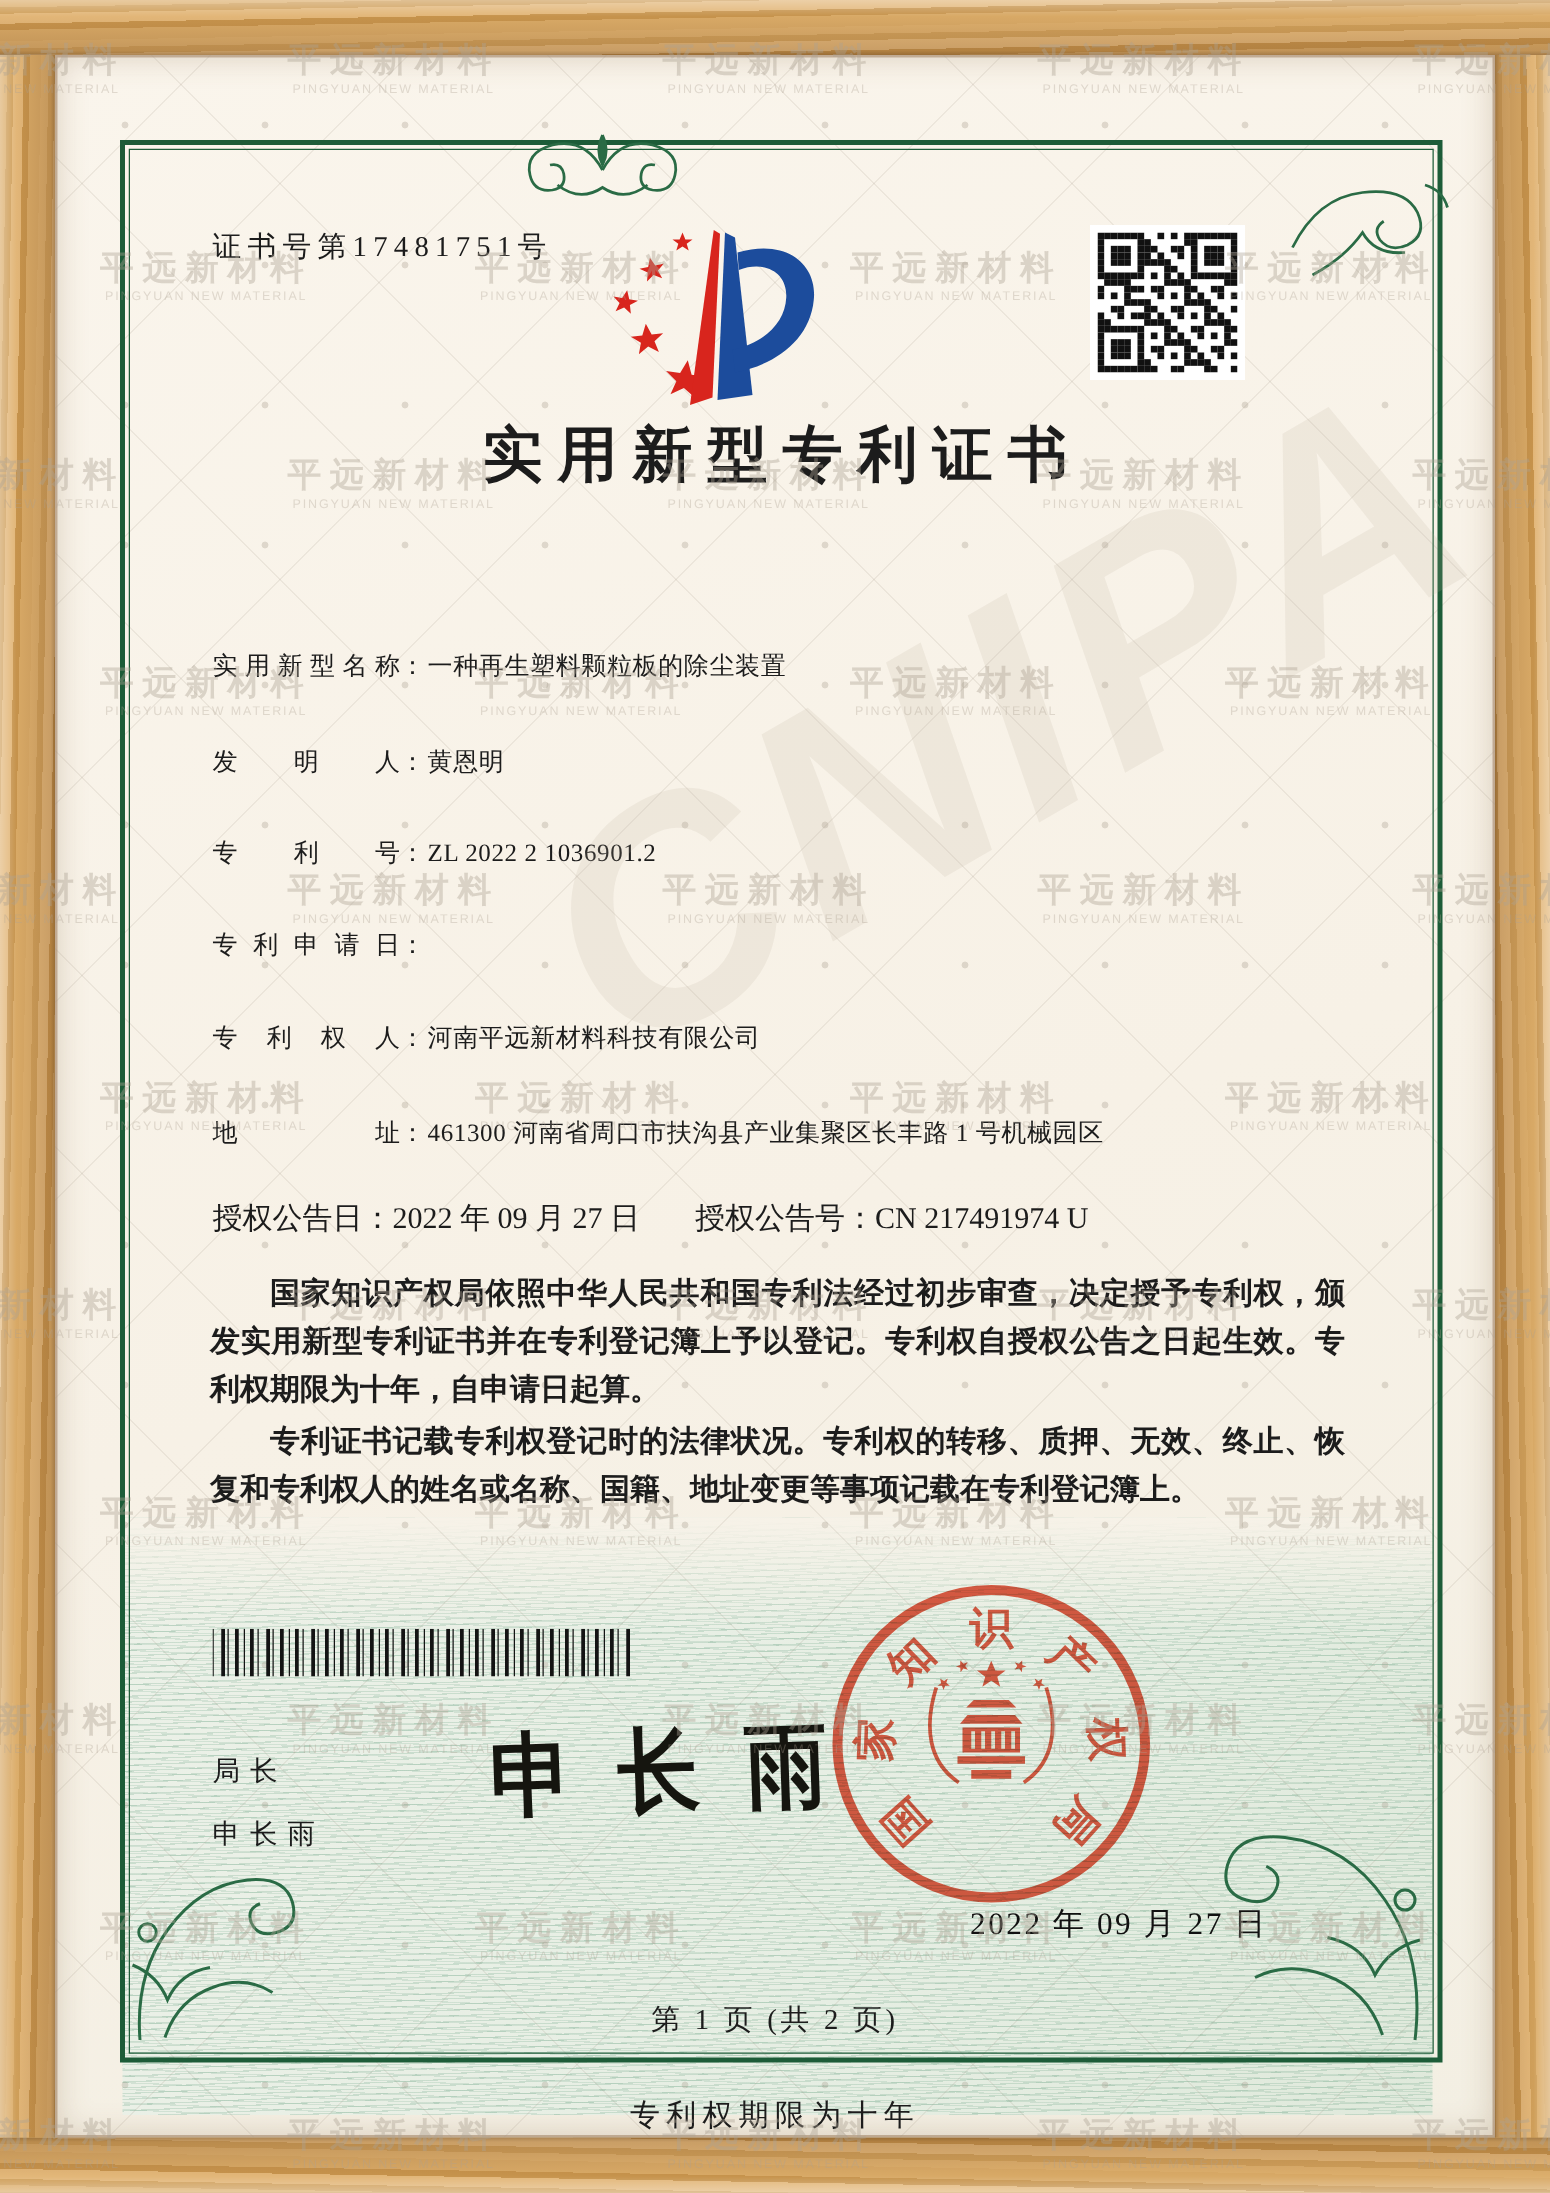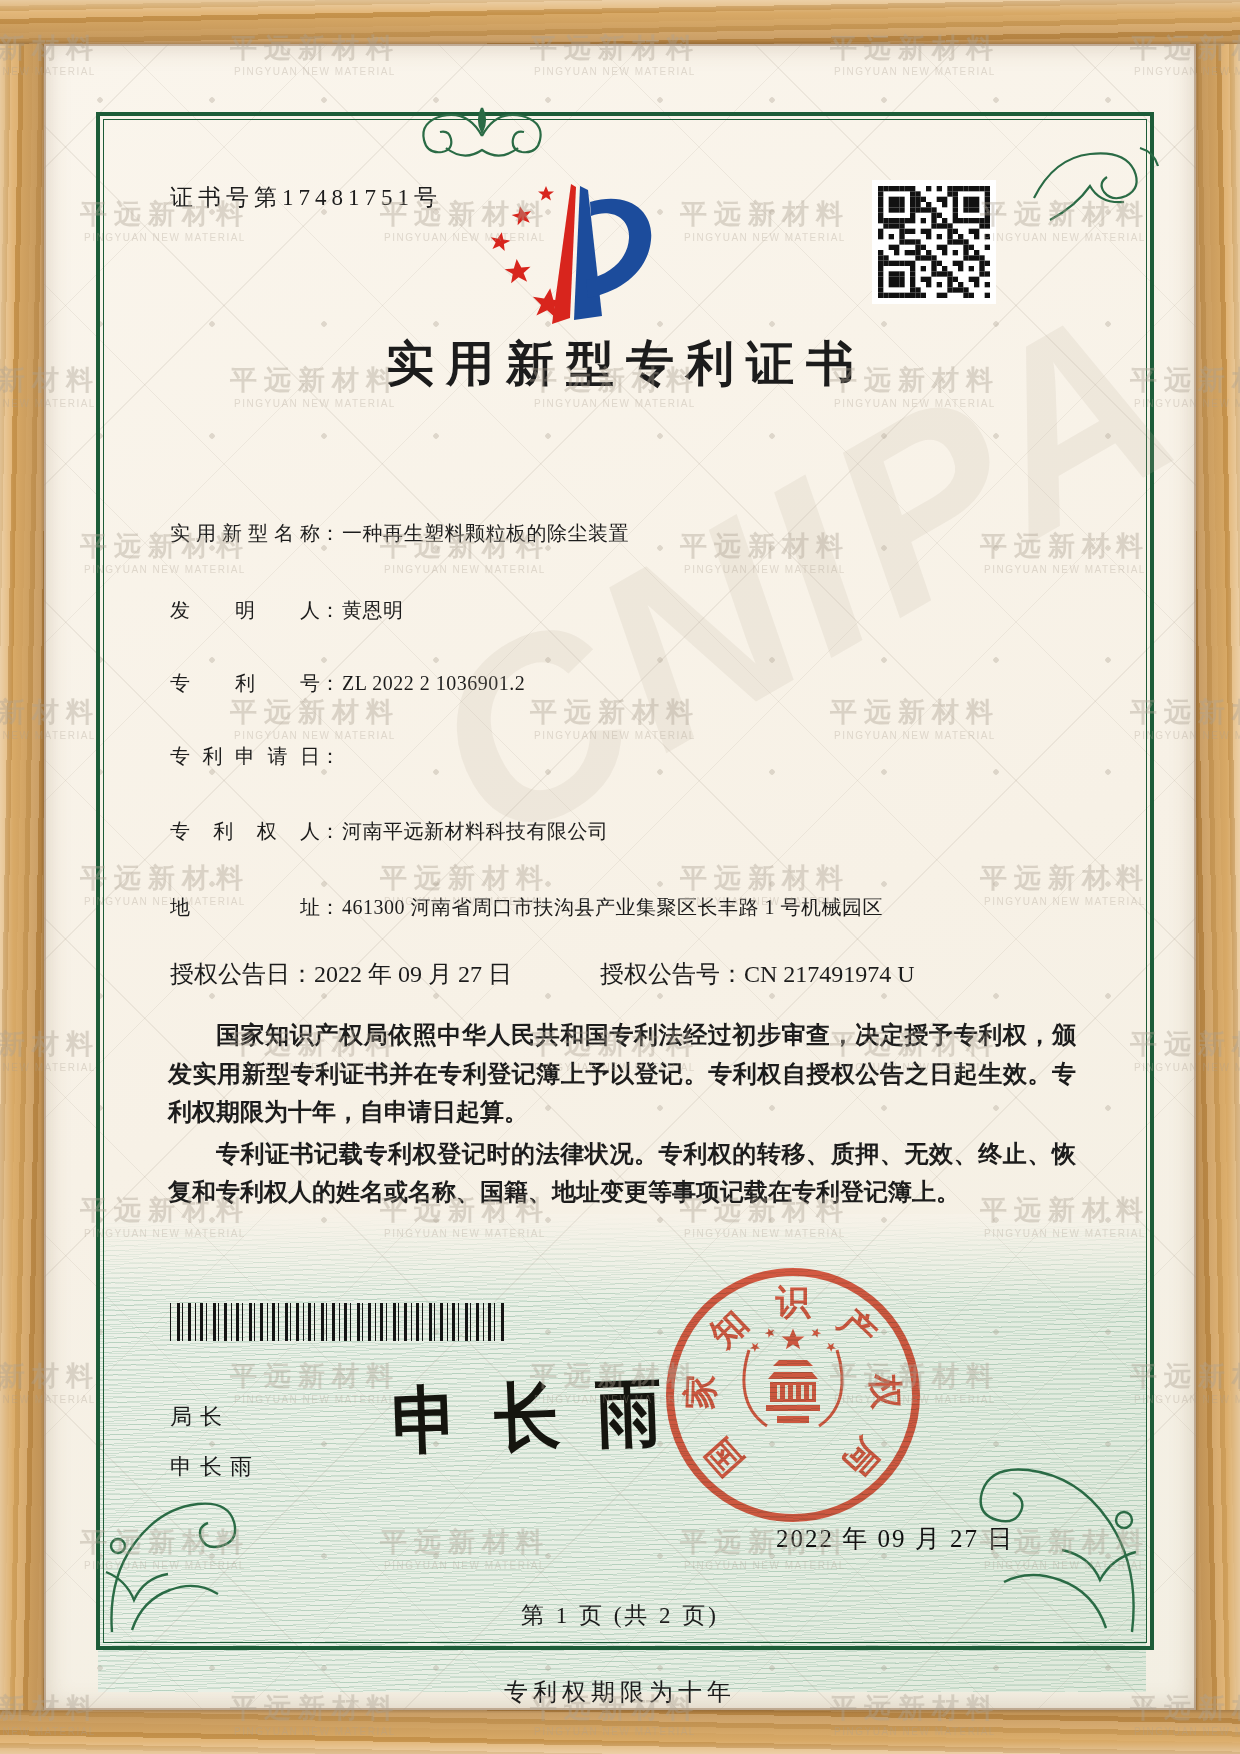--- a/index.html
+++ b/index.html
@@ -57,21 +57,21 @@
       box-shadow:0 0 0 6px #fff;}
   .title{position:absolute;left:0;width:100%;top:332px;text-align:center;
       font-size:48px;font-weight:bold;letter-spacing:12px;text-indent:12px;}
 
   
   .field{position:absolute;left:170px;display:flex;font-size:20px;width:910px;line-height:34px;}
   .field .lbl{width:150px;flex:0 0 150px;text-align:justify;text-align-last:justify;}
   .field .colon{flex:0 0 22px;}
   .field .val{flex:1;letter-spacing:.5px;}
   .grant-row{position:absolute;left:170px;top:958px;width:940px;display:flex;font-size:24px;}
-  .grant-row .g2{margin-left:88px;}
+  .grant-row .g2{margin-left:44px;}
 
   
   .paras{position:absolute;left:168px;top:1016px;width:908px;font-size:24px;
       line-height:38.5px;text-align:justify;font-weight:bold;}
   .paras p{margin:0 0 3px 0;text-indent:2em;}
 
   
   .barcode{position:absolute;left:170px;top:1303px;}
   .officer{position:absolute;left:170px;top:1392px;font-size:22px;letter-spacing:8px;line-height:50px;}
   .signature{position:absolute;left:392px;top:1372px;font-size:66px;font-weight:bold;

